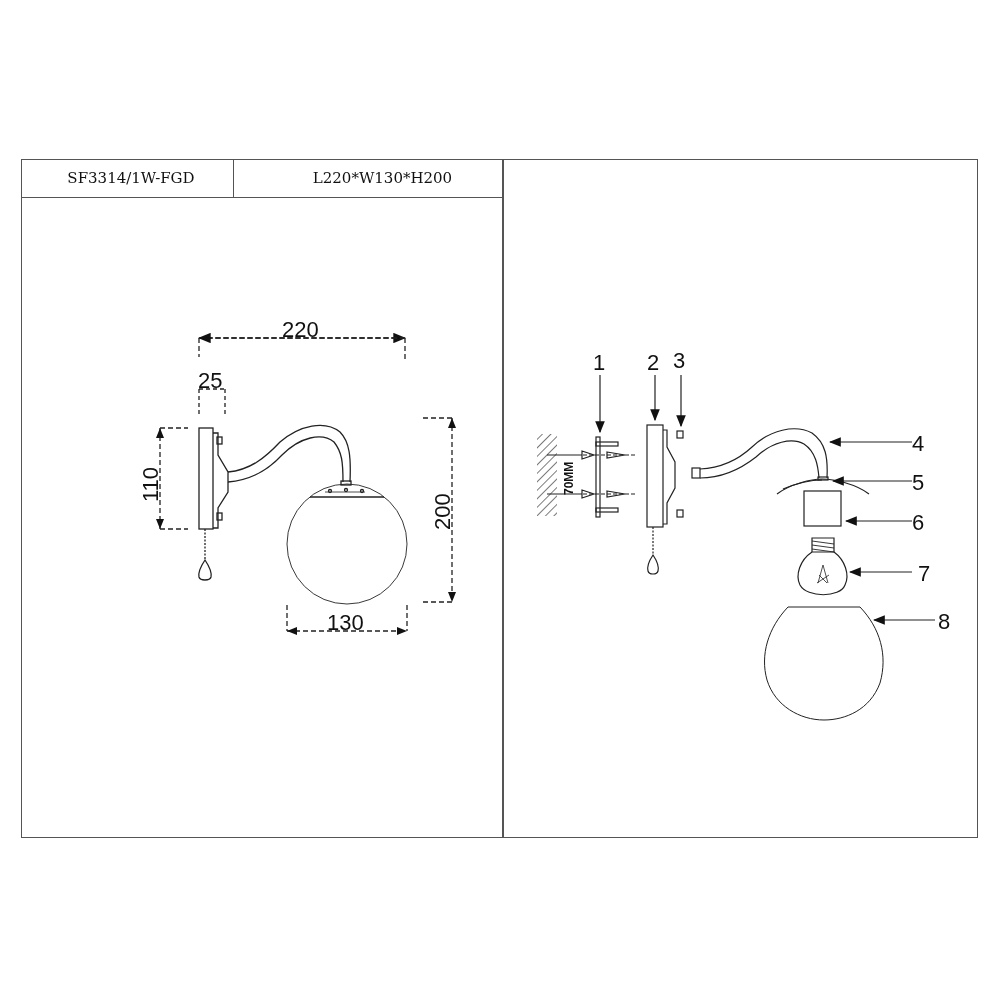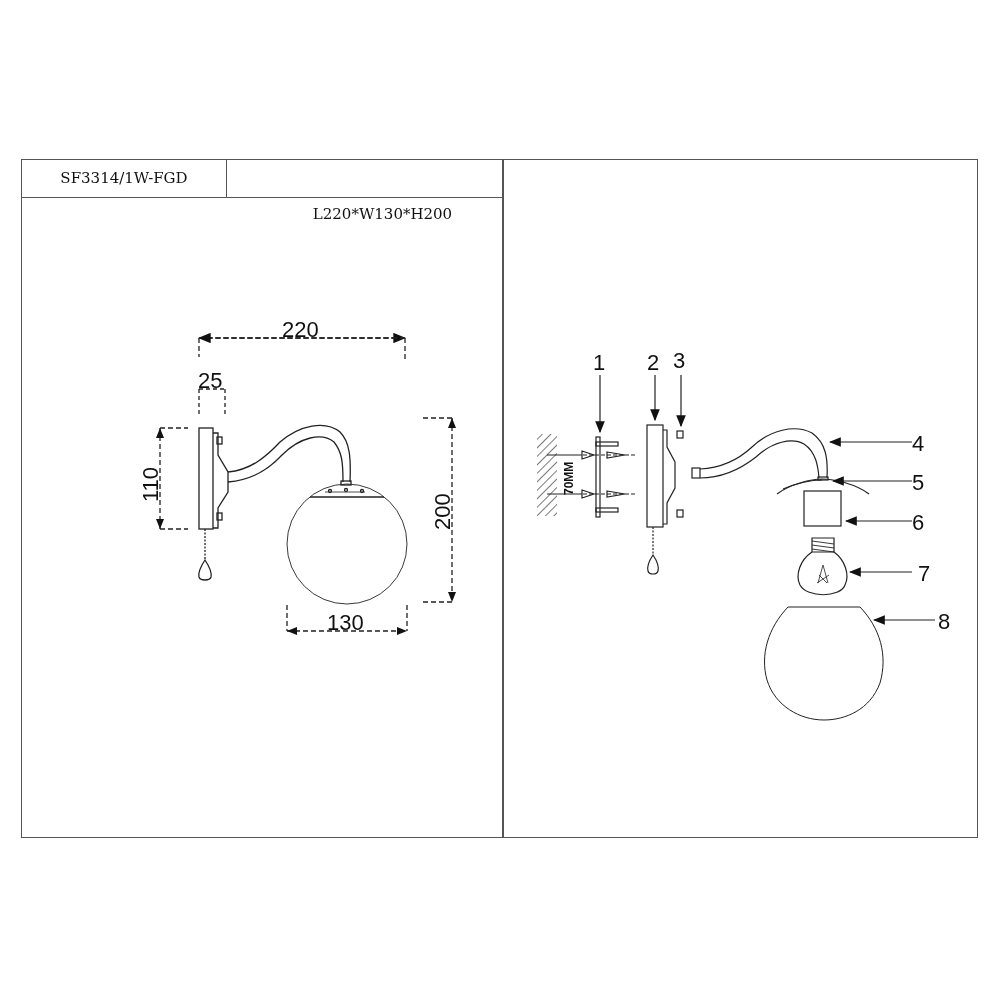--- a/index.html
+++ b/index.html
@@ -1,22 +1,22 @@
 <!DOCTYPE html>
 <html><head>
 <meta charset="utf-8">
 <style>
   html,body{margin:0;padding:0;background:#fff;}
   body{width:1000px;height:1000px;position:relative;overflow:hidden;font-family:"DejaVu Serif","Liberation Serif",serif;}
   .frame{position:absolute;left:21px;top:159px;width:957px;height:679px;border:1.5px solid #555;box-sizing:border-box;}
   .vdiv{position:absolute;left:502px;top:159px;width:1.5px;height:679px;background:#555;}
   .hdr{position:absolute;left:21px;top:159px;width:482px;height:39px;border-bottom:1.5px solid #555;box-sizing:border-box;}
   .hdr-cell{position:absolute;top:0;height:38px;line-height:38px;text-align:center;font-size:15px;color:#111;font-family:"DejaVu Serif",serif;}
-  .hdr-model{left:1px;width:205px;border-right:1.5px solid #555;box-sizing:border-box;}
-  .hdr-dims{left:241px;width:241px;margin-top:36px;}
+  .hdr-model{left:8px;width:205px;border-right:1.5px solid #555;box-sizing:border-box;}
+  .hdr-dims{left:241px;width:241px;}
   svg{position:absolute;left:0;top:0;}
   .dimtxt{font-family:"Liberation Sans","DejaVu Sans",sans-serif;font-size:22px;fill:#111;}
   .num{font-family:"Liberation Sans","DejaVu Sans",sans-serif;font-size:22px;fill:#111;}
 </style>
 </head>
 <body>
 
 <div class="frame"></div>
 <div class="vdiv"></div>
 <div class="hdr">

